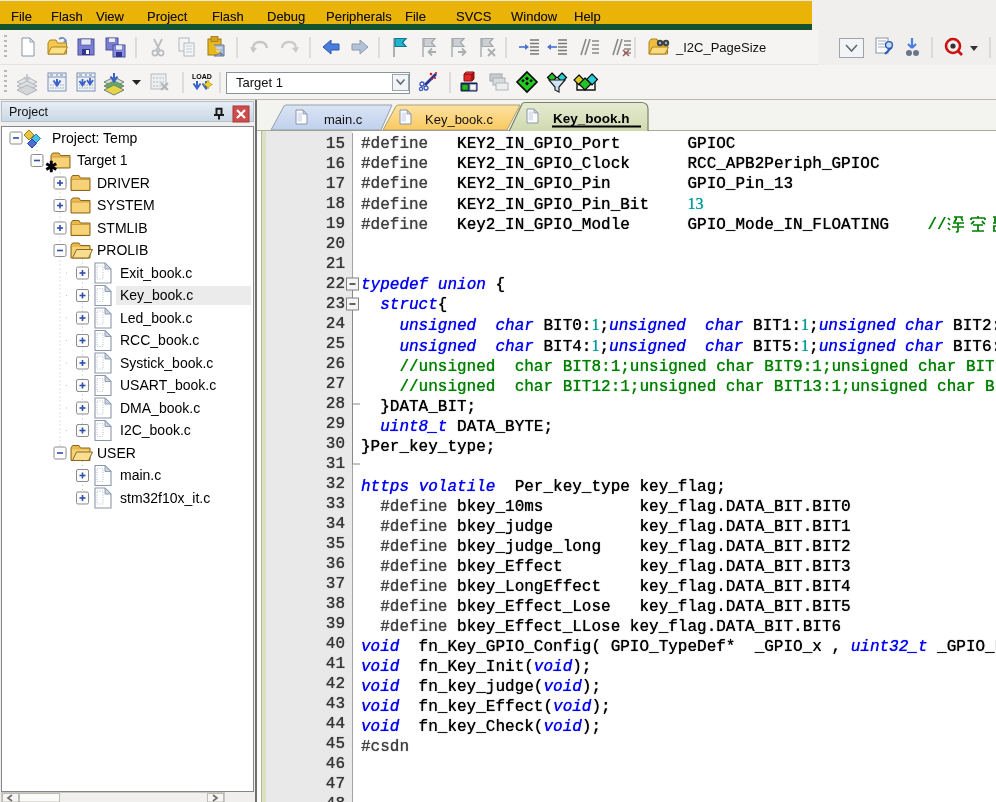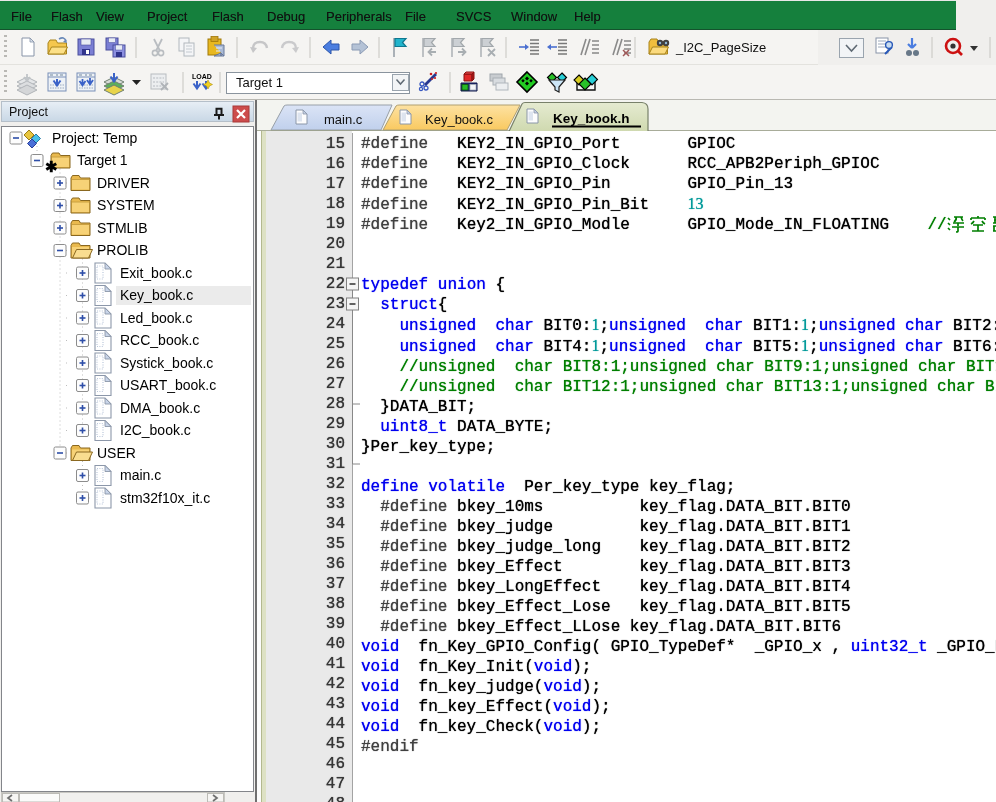--- a/index.html
+++ b/index.html
@@ -1,19 +1,19 @@
 <!DOCTYPE html>
 <html><head>
 <meta charset="utf-8">
 <style>
   html,body{margin:0;padding:0;}
   body{width:996px;height:802px;overflow:hidden;font-family:"Liberation Sans",sans-serif;}
   #app{position:relative;width:996px;height:802px;background:#f0efed;overflow:hidden;}
   
-  #menubar{position:absolute;left:0;top:0;width:956px;height:30px;background:#15803d;border-top:1px solid #e8e8e8;border-bottom:1px solid #14532d;box-sizing:border-box;}
+  #menubar{position:absolute;left:0;top:0;width:812px;height:30px;background:#eab308;border-top:1px solid #e8e8e8;border-bottom:6px solid #14532d;box-sizing:border-box;}
   #menubar span{position:absolute;top:8px;font-size:13px;color:#111;text-shadow:0 0 0.5px rgba(0,0,0,0.4);}
   
   #tb1{position:absolute;left:0;top:30px;width:818px;height:35px;background:#f5f4f2;border-bottom:1px solid #e3e2de;box-sizing:border-box;}
   #tb2{position:absolute;left:0;top:65px;width:996px;height:35px;background:#f5f4f2;border-bottom:1px solid #b9b8b2;box-sizing:border-box;}
   .handle{position:absolute;left:4px;top:5px;width:3px;height:24px;background-image:repeating-linear-gradient(#b9b8b4 0 2px,transparent 2px 5px);}
   
   #pheader{position:absolute;left:1px;top:101px;width:253px;height:21px;background:linear-gradient(#e7eef5,#c9d8e6);border:1px solid #b5bfc9;box-sizing:border-box;}
   #pheader .t{position:absolute;left:7px;top:3px;font-size:12.5px;color:#111;}
   #ptree{position:absolute;left:1px;top:126px;width:253px;height:666px;background:#fff;border:1px solid #83858a;box-sizing:border-box;}
   #pscroll{position:absolute;left:1px;top:792px;width:224px;height:10px;background:#f0efed;border:1px solid #c8c7c2;box-sizing:border-box;}
@@ -22,21 +22,21 @@
   #tabbar{position:absolute;left:257px;top:100px;width:739px;height:31px;background:#f3f4f0;}
   #codearea{position:absolute;left:257px;top:131px;width:739px;height:671px;background:#ffffff;}
   #mstrip1{position:absolute;left:257px;top:131px;width:4px;height:671px;background:#fcfcfc;}
   #mstrip2{position:absolute;left:261px;top:131px;width:1px;height:671px;background:#b3b88f;}
   #mstrip3{position:absolute;left:262px;top:131px;width:4px;height:671px;background:#dde1c4;}
   #gutter{position:absolute;left:266px;top:131px;width:86px;height:671px;background:#e9e9e9;}
   #foldline{position:absolute;left:352px;top:133px;width:1px;height:669px;background:#a3a3a3;}
   pre{margin:0;font-family:"Liberation Mono",monospace;font-size:16px;line-height:20px;white-space:pre;text-shadow:0 0 0.9px currentColor;}
   #lnums{position:absolute;left:266px;top:134px;width:79px;text-align:right;color:#363636;}
   #code{position:absolute;left:361px;top:134px;color:#000;}
-  .k{color:#0000f0;}
+  .k{color:#0000f0;font-style:italic;}
   .d{color:#404040;}
   .n{color:#009999;font-family:Liberation Serif, serif;}
   .c{color:#007f00;}
   #wm{position:absolute;left:753px;top:775px;font-size:15.5px;color:#e2e2e2;}
 </style>
 </head>
 <body>
 <div id="app">
   <div id="menubar">
     <span style="left:11px">File</span>
@@ -529,34 +529,34 @@
 <span class="k">typedef</span> <span class="k">union</span> {
   <span class="k">struct</span>{
     <span class="k">unsigned</span>  <span class="k">char</span> BIT0:<span class="n">1</span>;<span class="k">unsigned</span>  <span class="k">char</span> BIT1:<span class="n">1</span>;<span class="k">unsigned</span> <span class="k">char</span> BIT2:;  BIT3:;
     <span class="k">unsigned</span>  <span class="k">char</span> BIT4:<span class="n">1</span>;<span class="k">unsigned</span>  <span class="k">char</span> BIT5:<span class="n">1</span>;<span class="k">unsigned</span> <span class="k">char</span> BIT6:;  BIT7:;
     <span class="c">//unsigned  char BIT8:1;unsigned char BIT9:1;unsigned char BIT10:1;unsigned char BIT11:1;</span>
     <span class="c">//unsigned  char BIT12:1;unsigned char BIT13:1;unsigned char BIT14:1;unsigned char BIT15:1;</span>
   }DATA_BIT;
   <span class="k">uint8_t</span> DATA_BYTE;
 }Per_key_type;
 
-<span class="k">define</span> <span class="k">volatile</span>  Per_key_type key_flag;
+<span class="k">https</span> <span class="k">volatile</span>  Per_key_type key_flag;
   <span class="d">#define</span> bkey_10ms          key_flag.DATA_BIT.BIT0
   <span class="d">#define</span> bkey_judge         key_flag.DATA_BIT.BIT1
   <span class="d">#define</span> bkey_judge_long    key_flag.DATA_BIT.BIT2
   <span class="d">#define</span> bkey_Effect        key_flag.DATA_BIT.BIT3
   <span class="d">#define</span> bkey_LongEffect    key_flag.DATA_BIT.BIT4
   <span class="d">#define</span> bkey_Effect_Lose   key_flag.DATA_BIT.BIT5
   <span class="d">#define</span> bkey_Effect_LLose key_flag.DATA_BIT.BIT6
 <span class="k">void</span>  fn_Key_GPIO_Config( GPIO_TypeDef*  _GPIO_x , <span class="k">uint32_t</span> _GPIO_Pinx );
 <span class="k">void</span>  fn_Key_Init(<span class="k">void</span>);
 <span class="k">void</span>  fn_key_judge(<span class="k">void</span>);
 <span class="k">void</span>  fn_key_Effect(<span class="k">void</span>);
 <span class="k">void</span>  fn_key_Check(<span class="k">void</span>);
-<span class="d">#endif</span>
+<span class="d">#csdn</span>
 
 
 </pre>
   <svg id="foldsvg" width="30" height="671" style="position:absolute;left:340px;top:131px">
       <line x1="12.5" y1="159" x2="12.5" y2="333" stroke="#888" stroke-width="1"></line>
       <line x1="12.5" y1="273" x2="20" y2="273" stroke="#888" stroke-width="1"></line>
       <line x1="12.5" y1="333" x2="20" y2="333" stroke="#888" stroke-width="1"></line>
       <rect x="6.5" y="147" width="12" height="12" fill="#f5f5f5" stroke="#808080"></rect>
       <line x1="9.5" y1="153" x2="15.5" y2="153" stroke="#000" stroke-width="1.2"></line>
       <rect x="6.5" y="167" width="12" height="12" fill="#f5f5f5" stroke="#808080"></rect>

